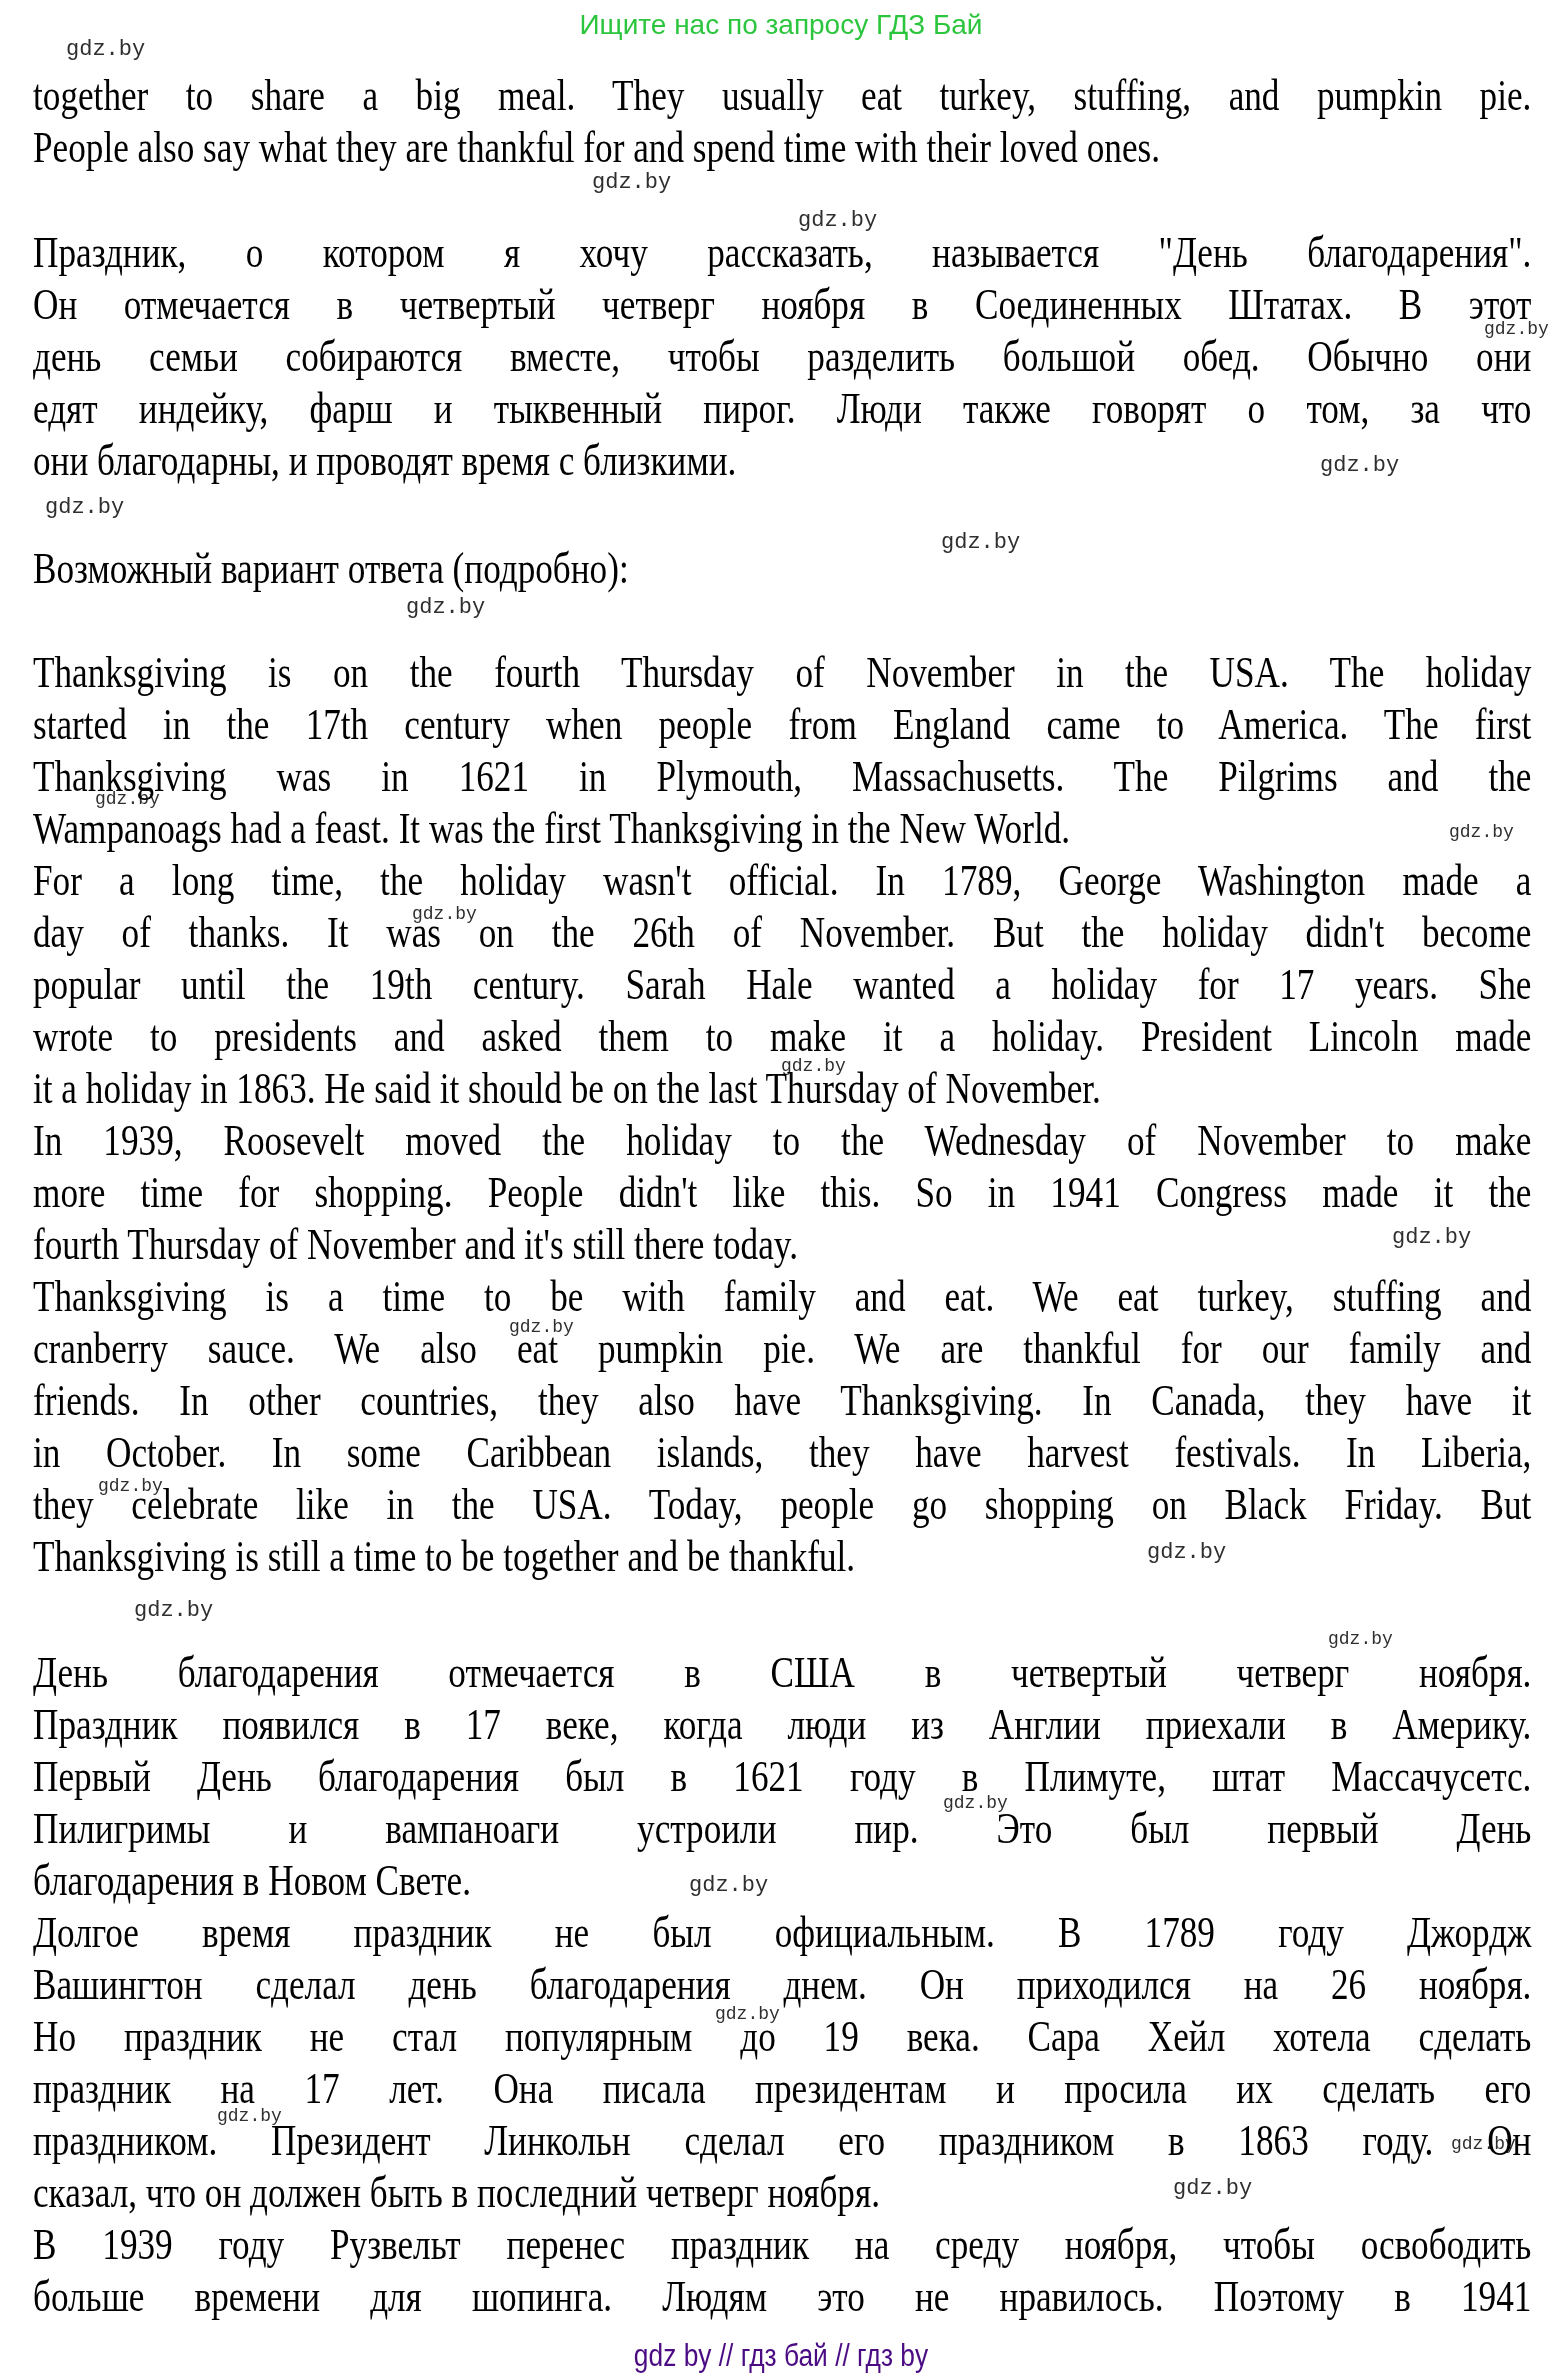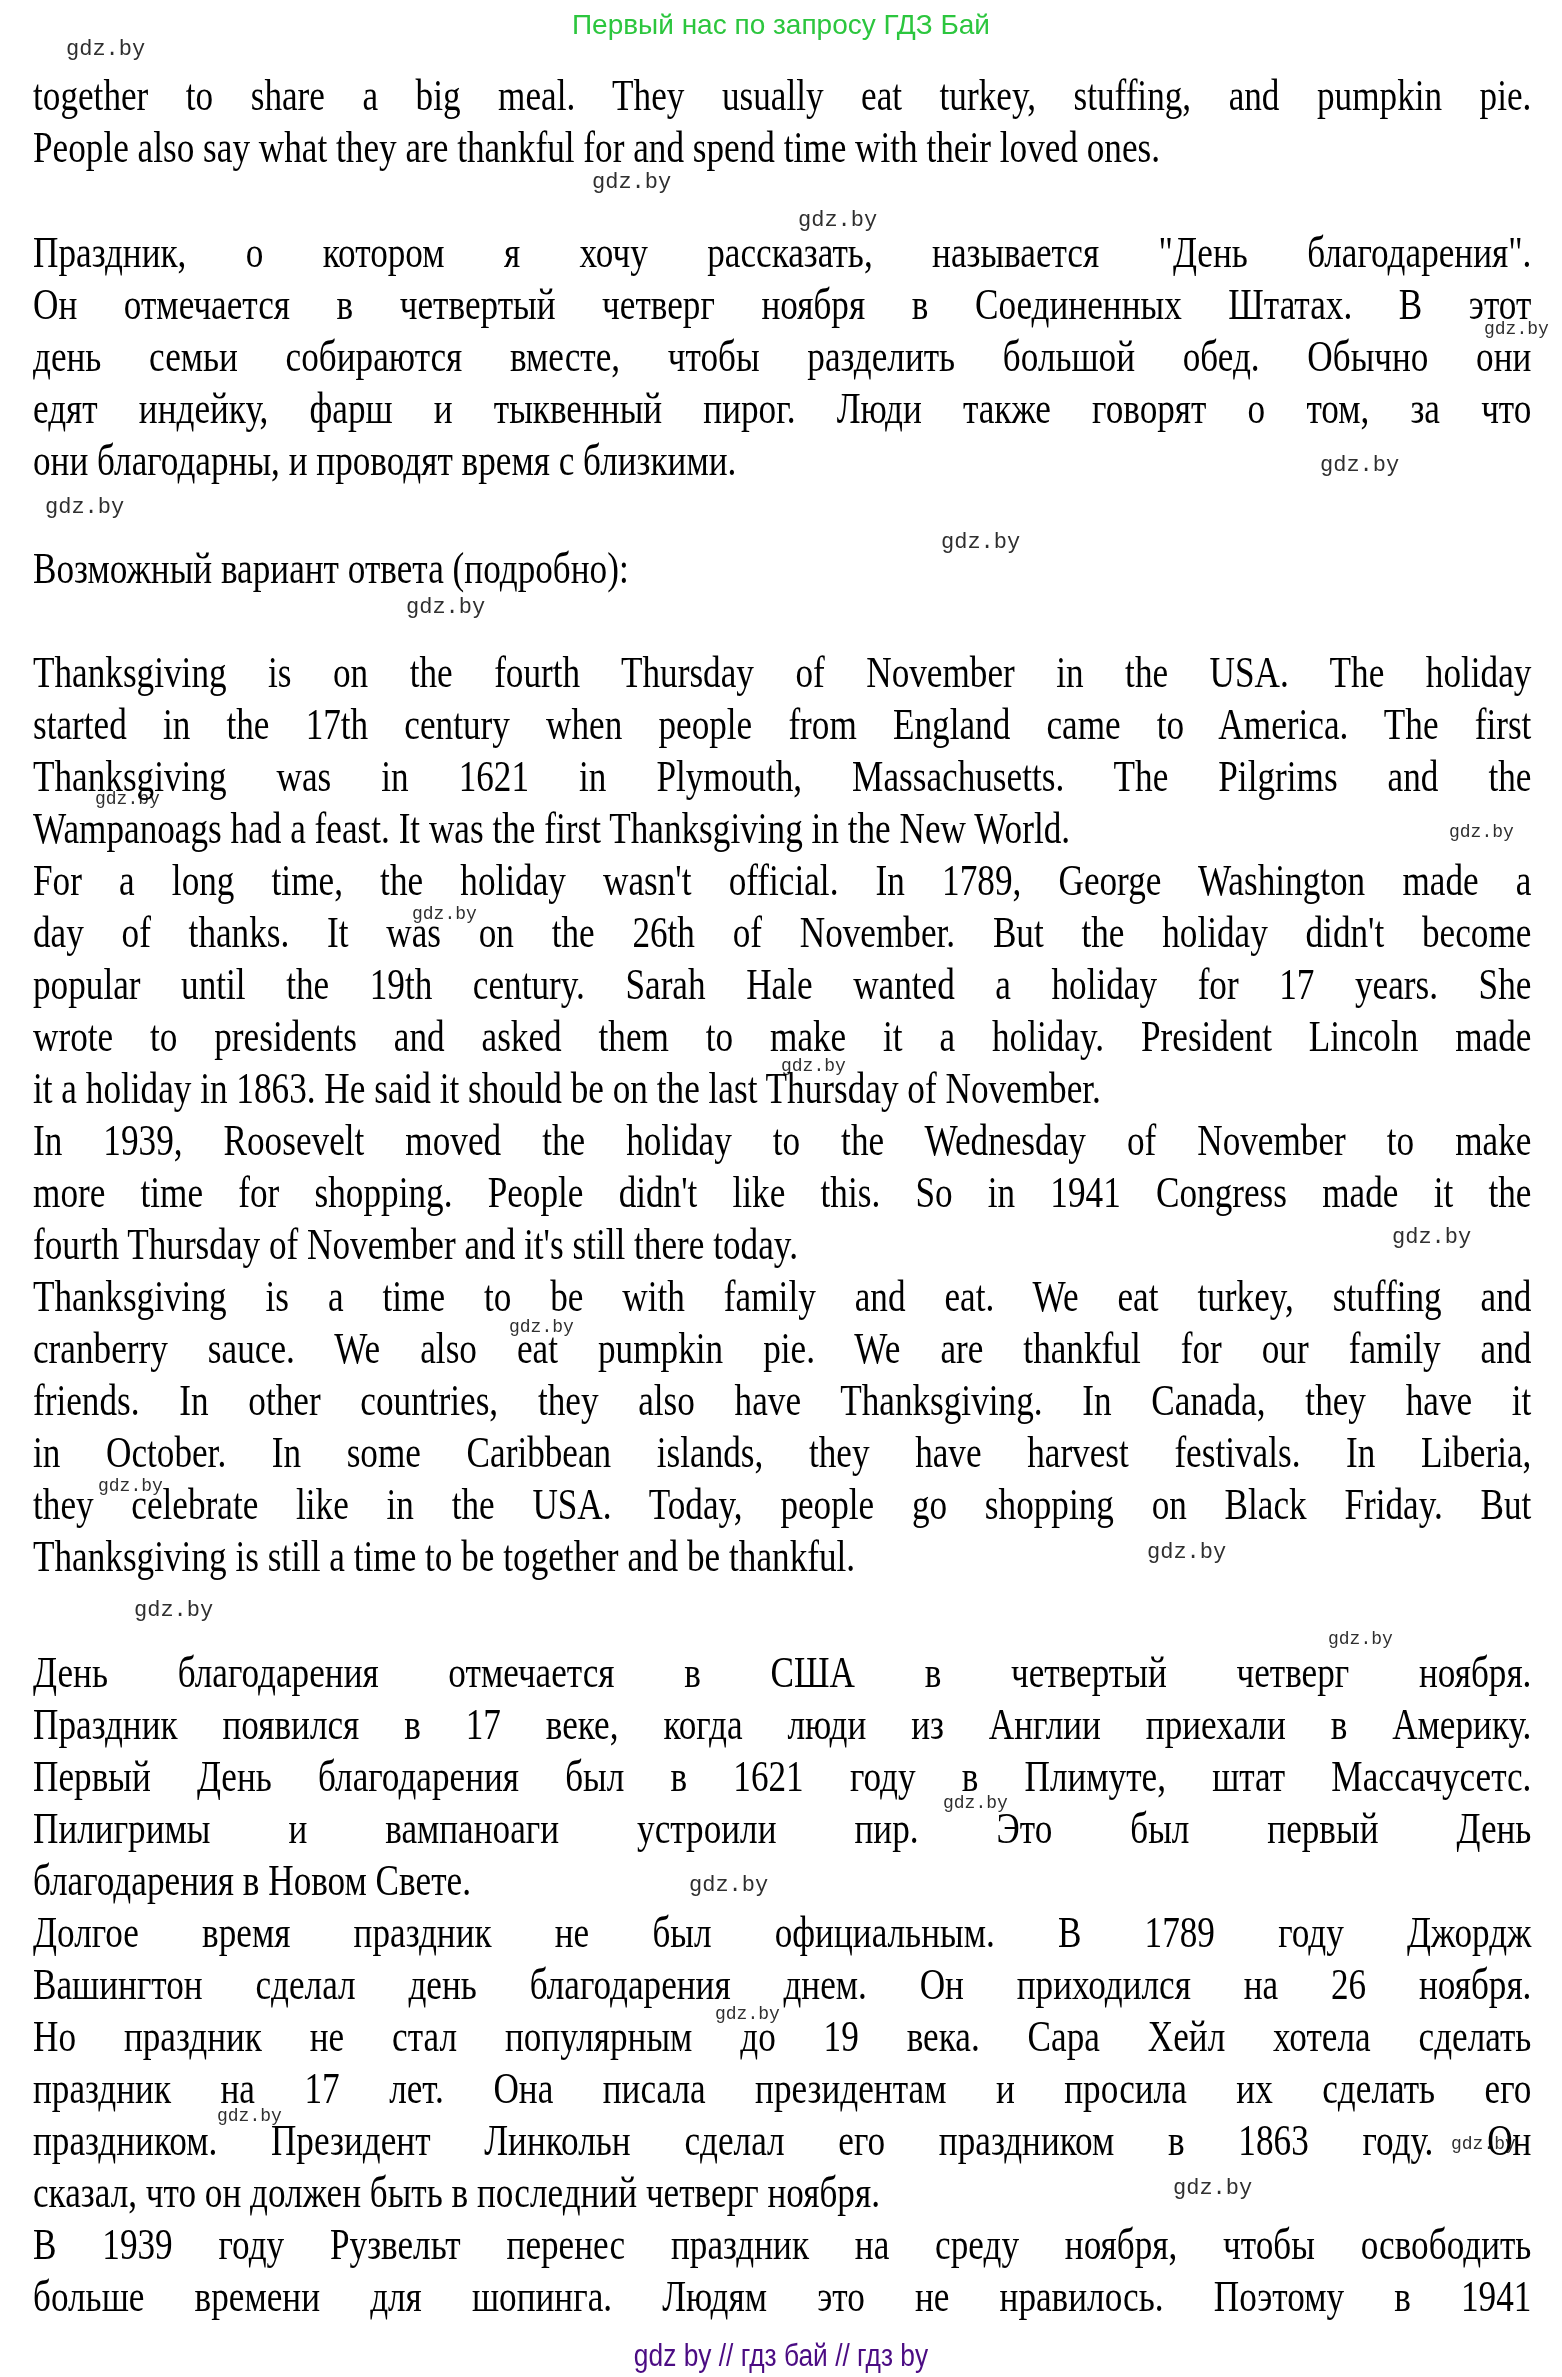--- a/index.html
+++ b/index.html
@@ -55,21 +55,21 @@
     color: var(--wm, #2f2f2f);
     white-space: nowrap;
   }
   .watermark.sm { font-size: 18px; }
 </style>
 </head>
 <body>
 
 <div class="page" style="--banner-green: #2cc63e; --banner-purple: #4b0c83; --wm: #2f2f2f; --text: #000000; --bg: #ffffff;">
 
-  <div class="banner-top">Первый нас по запросу ГДЗ Бай</div>
+  <div class="banner-top">Ищите нас по запросу ГДЗ Бай</div>
 
   <div class="watermark" style="left:66px;top:37px;">gdz.by</div>
   <div class="watermark" style="left:592px;top:170px;">gdz.by</div>
   <div class="watermark" style="left:798px;top:208px;">gdz.by</div>
   <div class="watermark sm" style="left:1484px;top:319px;">gdz.by</div>
   <div class="watermark" style="left:1320px;top:453px;">gdz.by</div>
   <div class="watermark" style="left:45px;top:495px;">gdz.by</div>
   <div class="watermark" style="left:941px;top:530px;">gdz.by</div>
   <div class="watermark" style="left:406px;top:595px;">gdz.by</div>
   <div class="watermark sm" style="left:95px;top:789px;">gdz.by</div>

